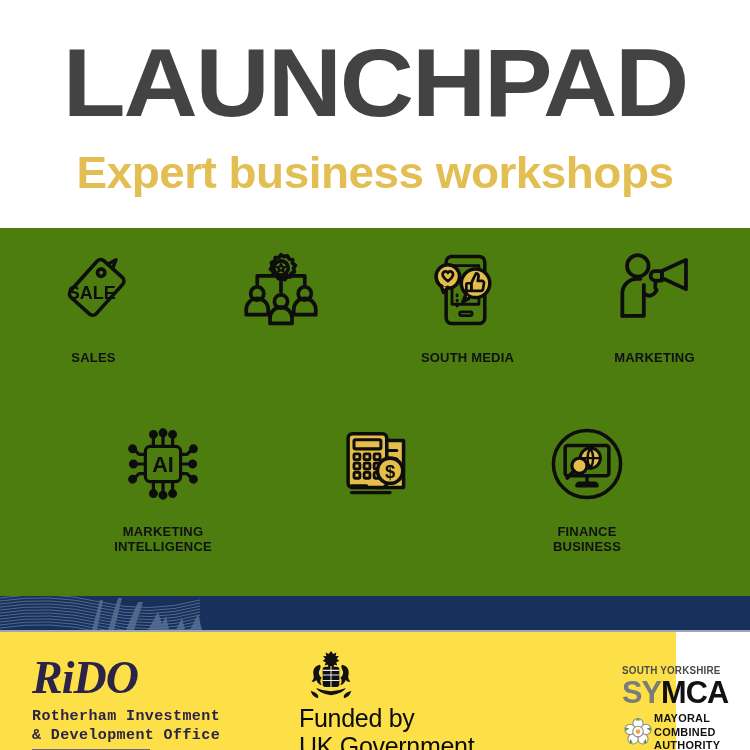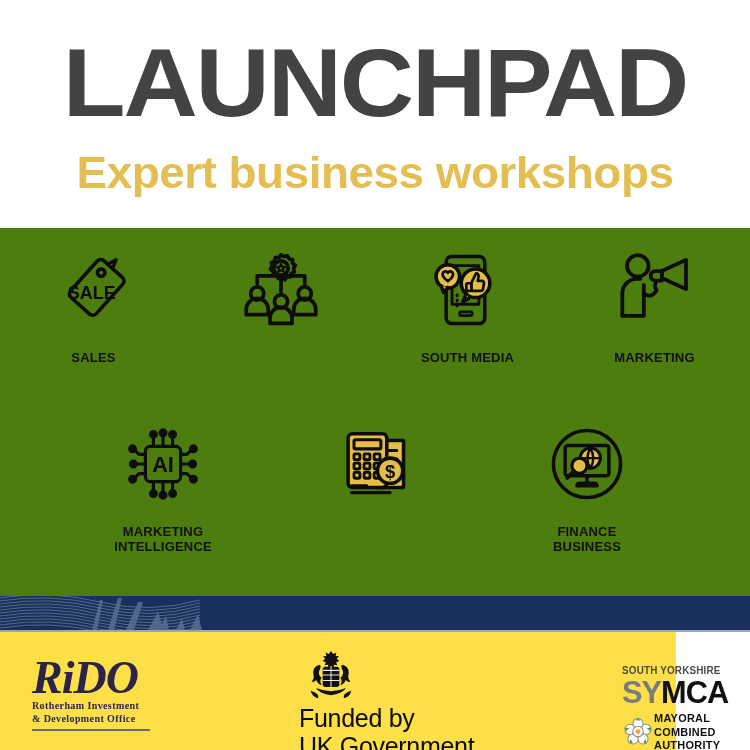--- a/index.html
+++ b/index.html
@@ -98,24 +98,24 @@
   .rido-word{
     font-family:"Liberation Serif", serif;
     font-style:italic;
     font-weight:bold;
     font-size:46px;
     line-height:.96;
     letter-spacing:-1px;
     color:#2b2348;
   }
   .rido-sub{
-    margin-top:0;
-    font-family:Liberation Serif, serif;
-    font-weight:bold;
-    font-size:10px;
+    margin-top:7px;
+    font-family:Liberation Mono, monospace;
+    font-weight:bold;
+    font-size:15px;
     line-height:1.28;
     letter-spacing:.4px;
     color:#2b2348;
     white-space:pre-line;
   }
   .rido-rule{margin-top:3px;width:118px;height:2px;background:#6d6688;}
 
   
   .ukgov{position:absolute;left:299px;top:18px;width:200px;}
   .crest{display:block;margin:0 0 4px 4px;}

